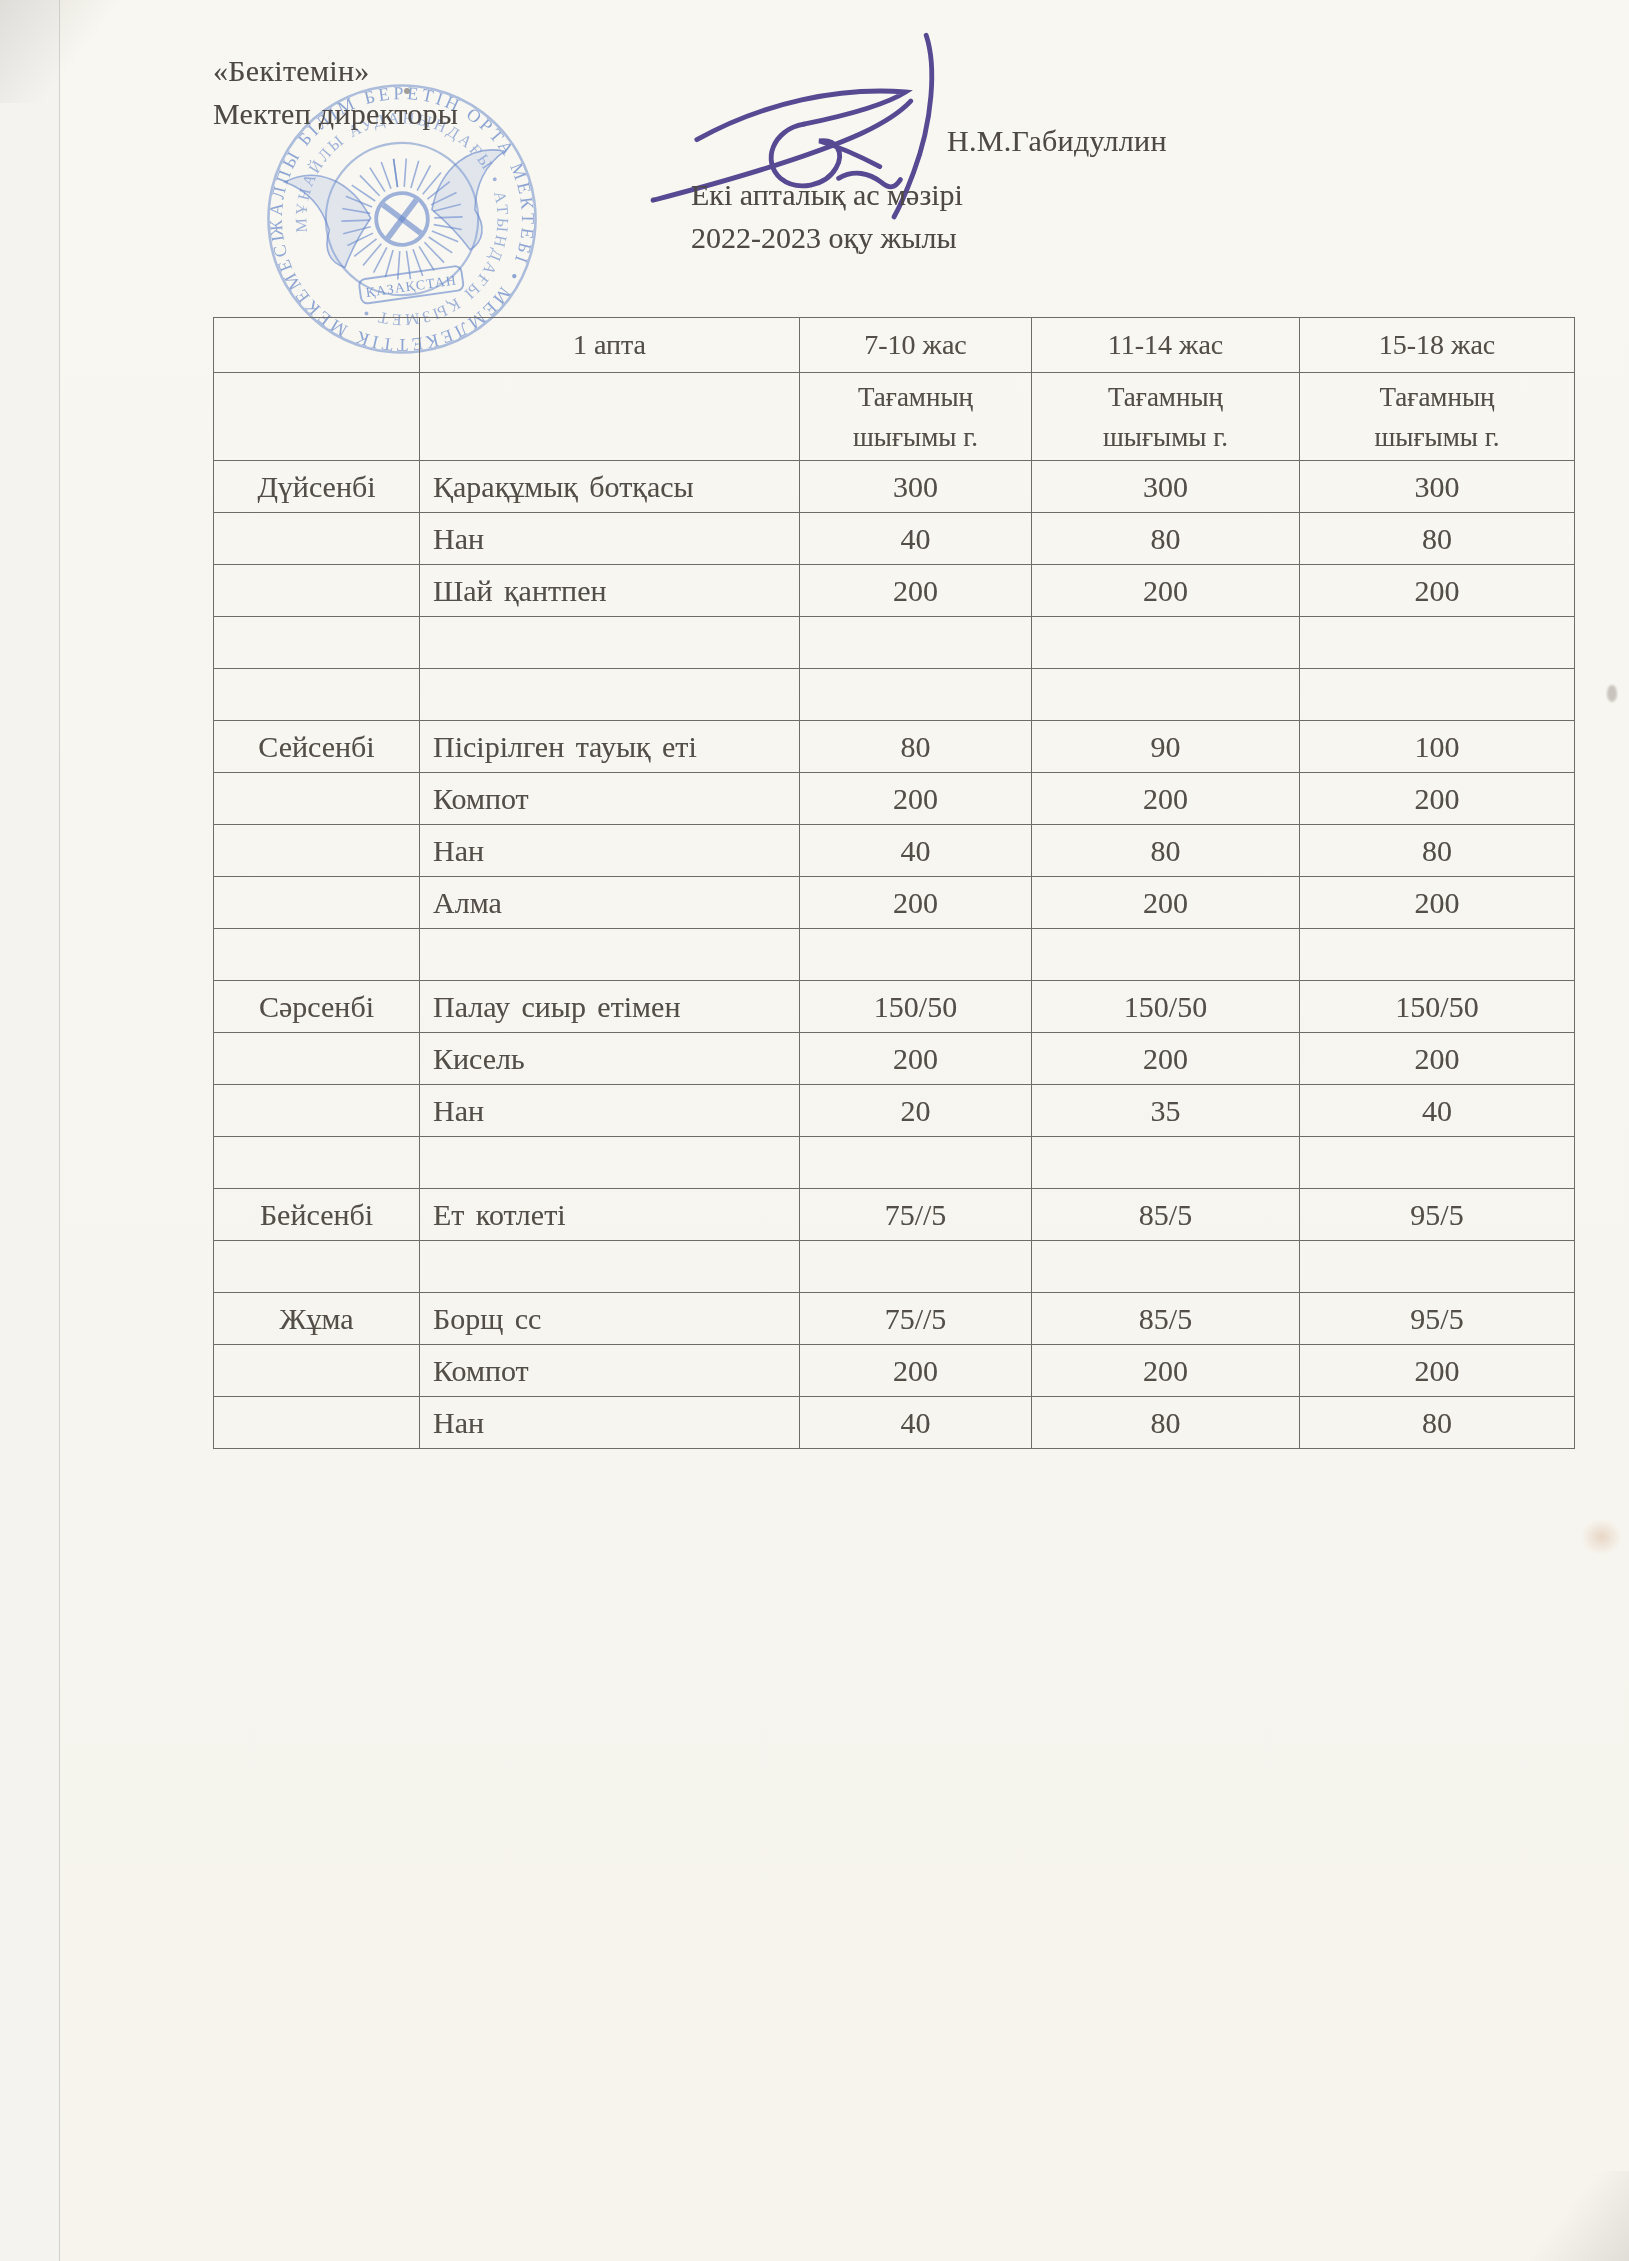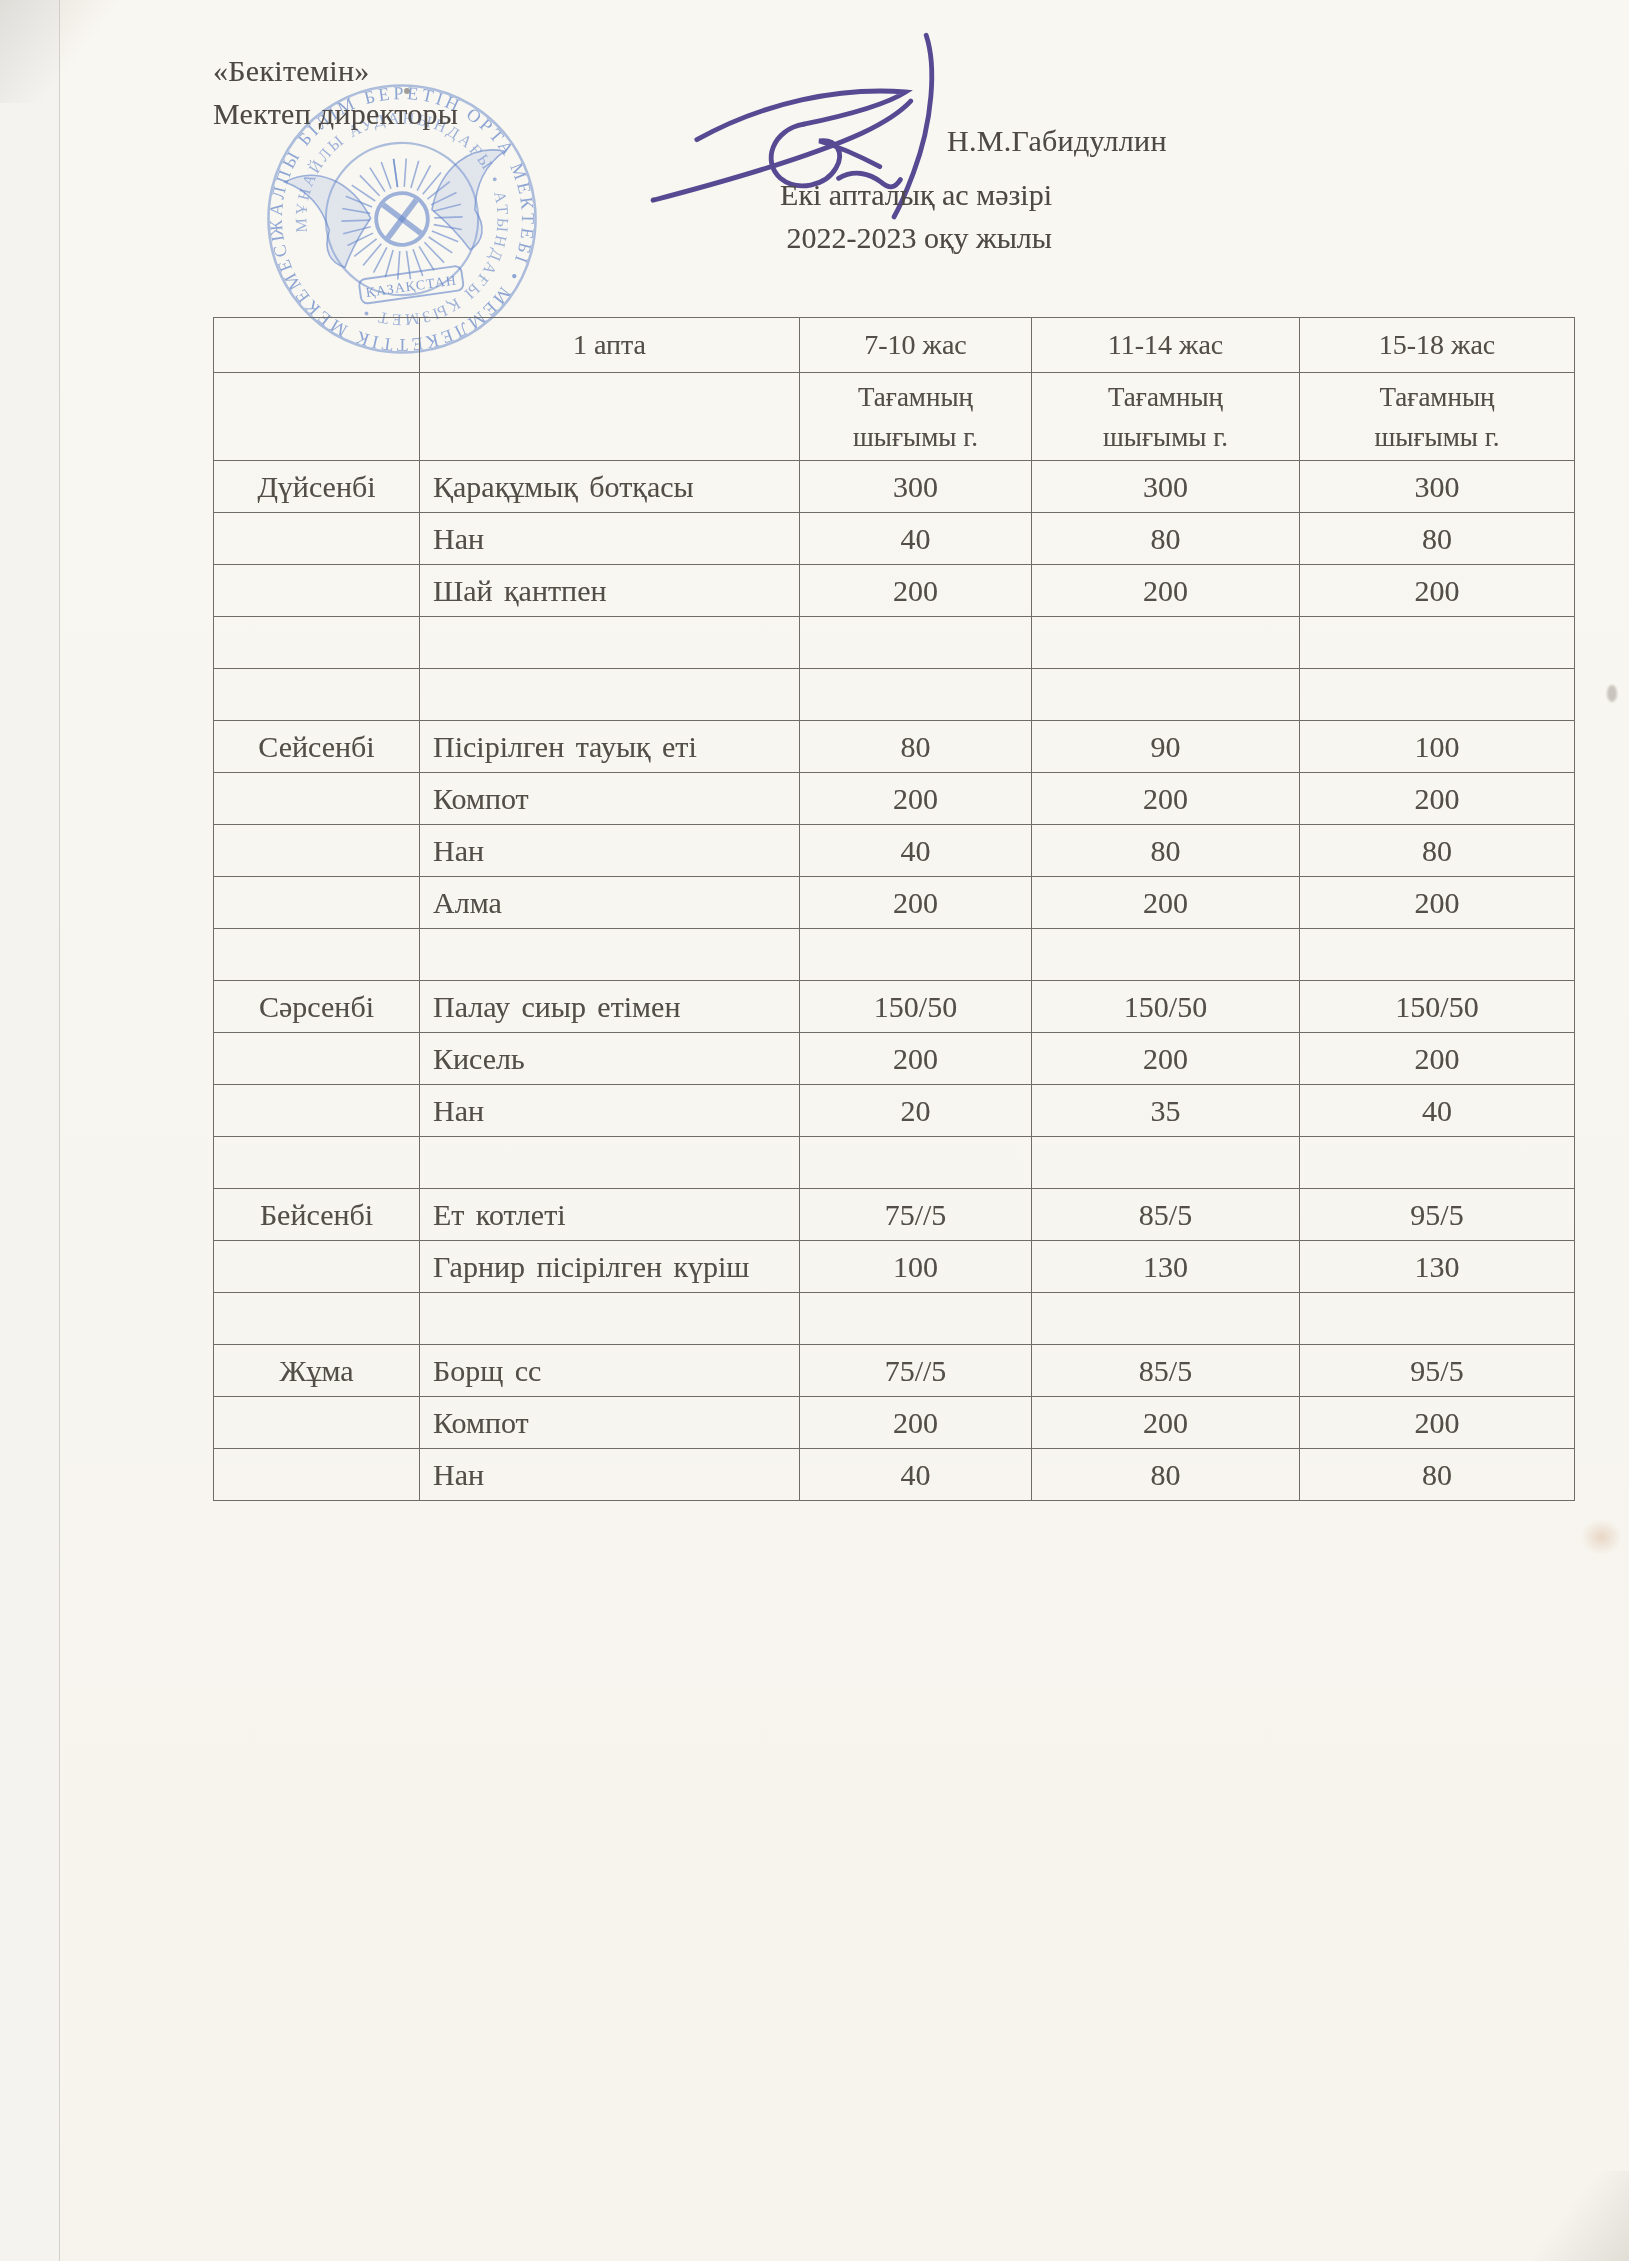--- a/index.html
+++ b/index.html
@@ -22,21 +22,21 @@
   .speck.s3{left:1581px;top:1519px;width:41px;height:36px;
     background:radial-gradient(ellipse at center,rgba(214,178,148,.45) 0%,rgba(214,178,148,0) 70%);}
   .speck.s4{left:651px;top:197px;width:5.2px;height:5.2px;background:rgba(100,95,88,.45);}
 
   
   .doc-text{position:absolute;white-space:nowrap;letter-spacing:0.3px;
     text-shadow:0 0 0.6px rgba(78,73,68,.35);}
   .approval{left:213px;top:54px;font-size:30px;}
   .director{left:213px;top:97px;font-size:30px;}
   .director-name{left:947px;top:124px;font-size:30px;}
-  .title-block{position:absolute;left:691px;top:173px;width:361px;text-align:right;
+  .title-block{position:absolute;left:691px;top:173px;width:361px;text-align:left;
     font-size:30px;line-height:43px;text-shadow:0 0 0.6px rgba(78,73,68,.35);}
 
   
   .stamp{position:absolute;left:253px;top:70px;width:298px;height:298px;
     transform:rotate(-8deg);opacity:.9;}
   .signature{position:absolute;left:635px;top:24.5px;width:335px;height:201px;}
 
   
   .menu-wrap{position:absolute;left:213px;top:317px;}
   table{border-collapse:collapse;table-layout:fixed;width:1362px;}
@@ -284,27 +284,20 @@
           </tr>
           <tr>
             <td class="day-col">Бейсенбі</td>
             <td class="item-col">Ет котлеті</td>
             <td class="val-col">75//5</td>
             <td class="val-col">85/5</td>
             <td class="val-col">95/5</td>
           </tr>
           <tr>
             <td class="day-col"></td>
-            <td class="item-col">Гарнир пісірілген күріш</td>
-            <td class="val-col">100</td>
-            <td class="val-col">130</td>
-            <td class="val-col">130</td>
-          </tr>
-          <tr>
-            <td class="day-col"></td>
             <td class="item-col"></td>
             <td class="val-col"></td>
             <td class="val-col"></td>
             <td class="val-col"></td>
           </tr>
           <tr>
             <td class="day-col">Жұма</td>
             <td class="item-col">Борщ сс</td>
             <td class="val-col">75//5</td>
             <td class="val-col">85/5</td>

